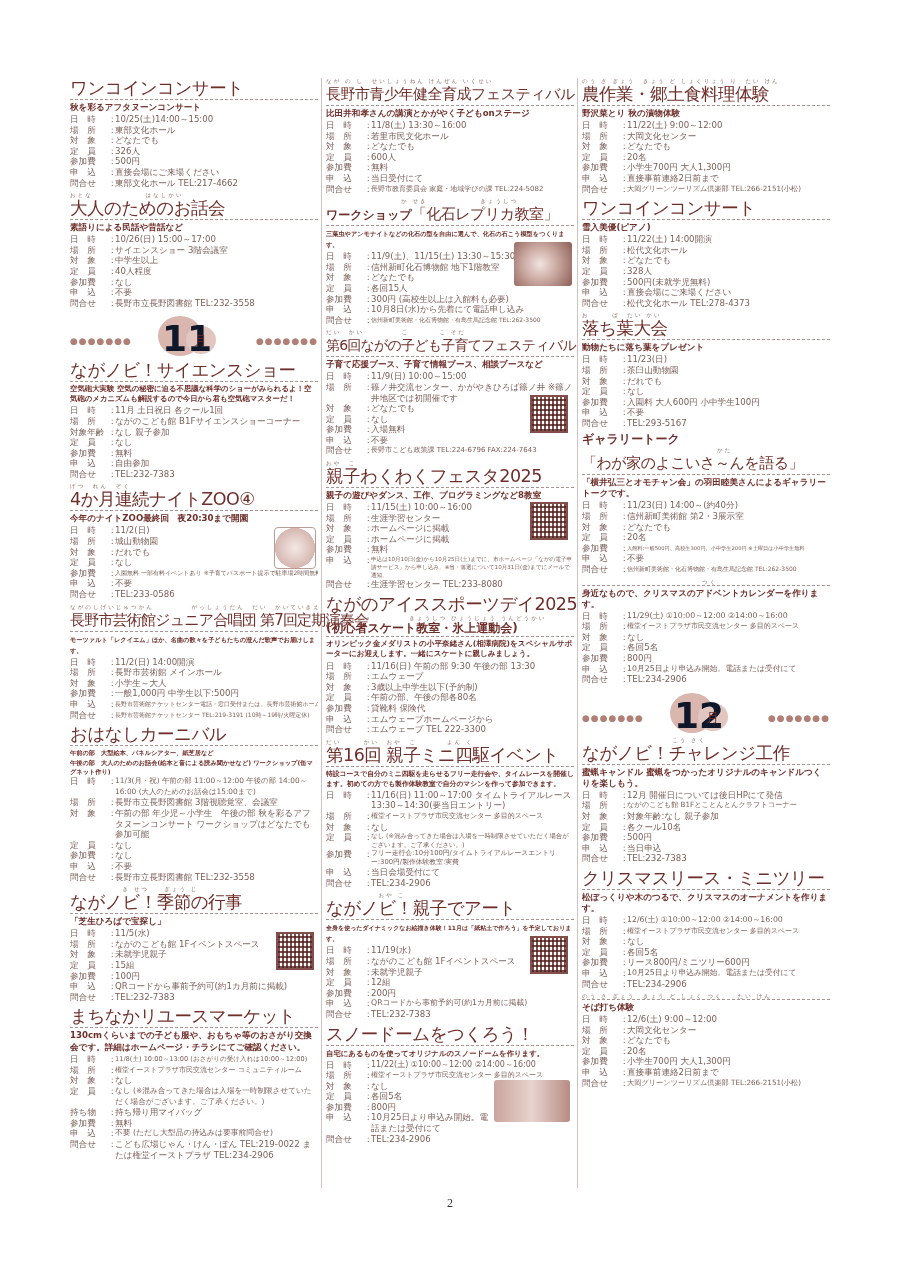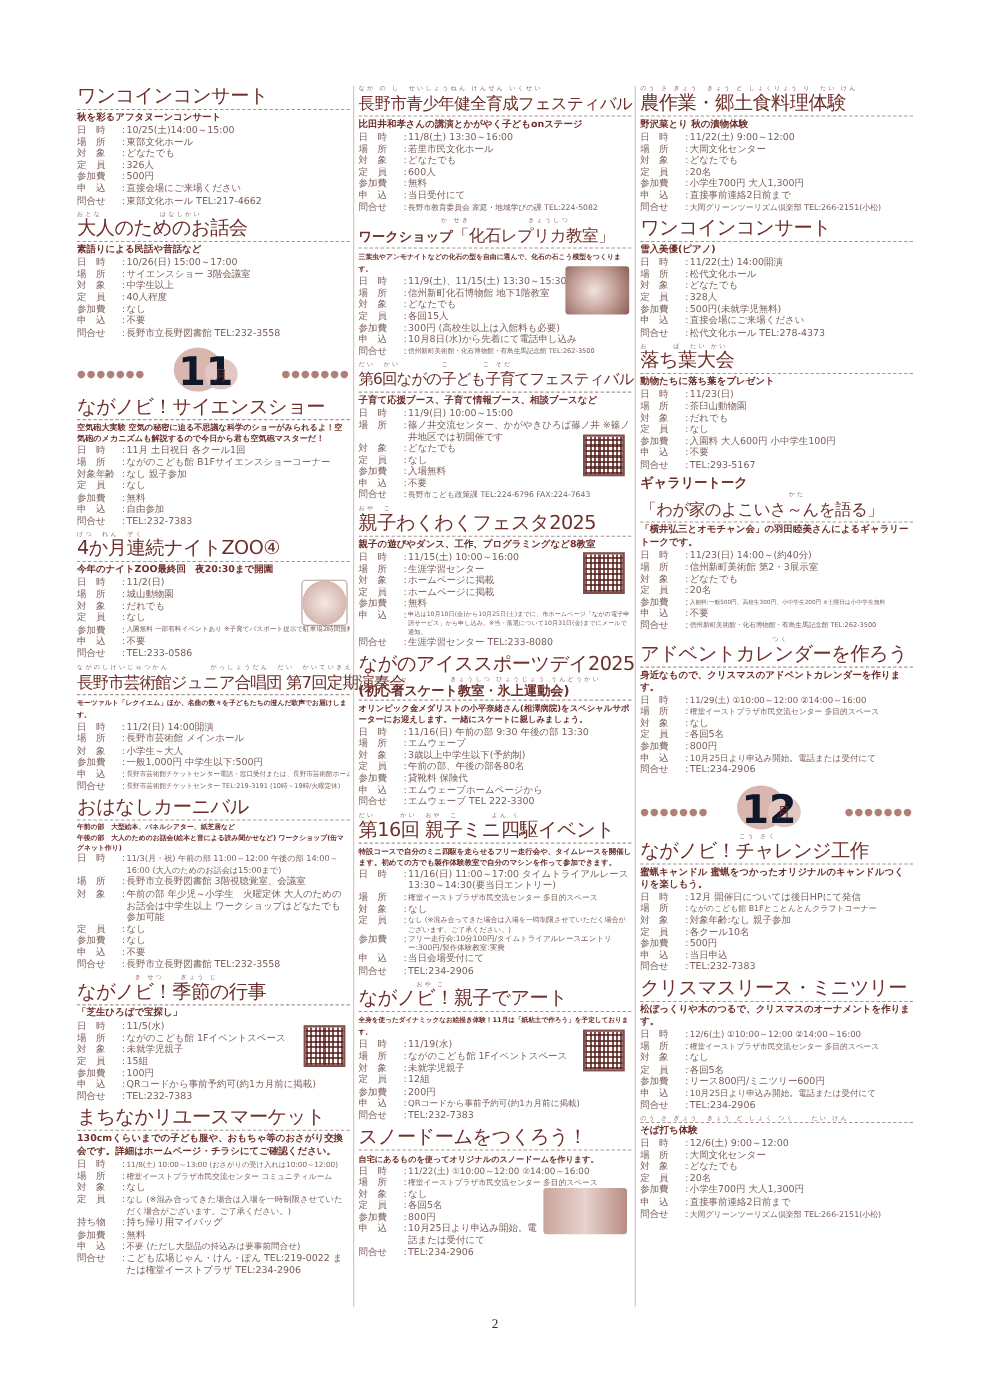--- a/index.html
+++ b/index.html
@@ -277,21 +277,21 @@
             <span class="val" style="font-size:7.4px">11/3(月・祝) 午前の部 11:00～12:00 午後の部 14:00～16:00 (大人のためのお話会は15:00まで)</span>
           </div>
         <div class="row">
             <span class="lab">場　所</span>
             <span class="sep">：</span>
             <span class="val">長野市立長野図書館 3階視聴覚室、会議室</span>
           </div>
         <div class="row">
             <span class="lab">対　象</span>
             <span class="sep">：</span>
-            <span class="val">午前の部 年少児～小学生　火曜定休 大人のためのお話会は中学生以上 ワークショップはどなたでも参加可能</span>
+            <span class="val">午前の部 年少児～小学生　午後の部 秋を彩るアフタヌーンコンサート ワークショップはどなたでも参加可能</span>
           </div>
         <div class="row">
             <span class="lab">定　員</span>
             <span class="sep">：</span>
             <span class="val">なし</span>
           </div>
         <div class="row">
             <span class="lab">参加費</span>
             <span class="sep">：</span>
             <span class="val">なし</span>
@@ -922,21 +922,20 @@
         <div class="row">
             <span class="lab">問合せ</span>
             <span class="sep">：</span>
             <span class="val tiny">信州新町美術館・化石博物館・有島生馬記念館 TEL:262-3500</span>
           </div>
       </div>
     </div>
 
     <div class="ev">
       <div class="ruby">　　　　　　　　　　　　　　　　つく</div>
-      <div class="title">アドベントカレンダーを作ろう</div>
       <div class="subt">身近なもので、クリスマスのアドベントカレンダーを作ります。</div>
       <div class="rows">
         <div class="row">
             <span class="lab">日　時</span>
             <span class="sep">：</span>
             <span class="val" style="font-size:7.8px">11/29(土) ①10:00～12:00 ②14:00～16:00</span>
           </div>
         <div class="row">
             <span class="lab">場　所</span>
             <span class="sep">：</span>

